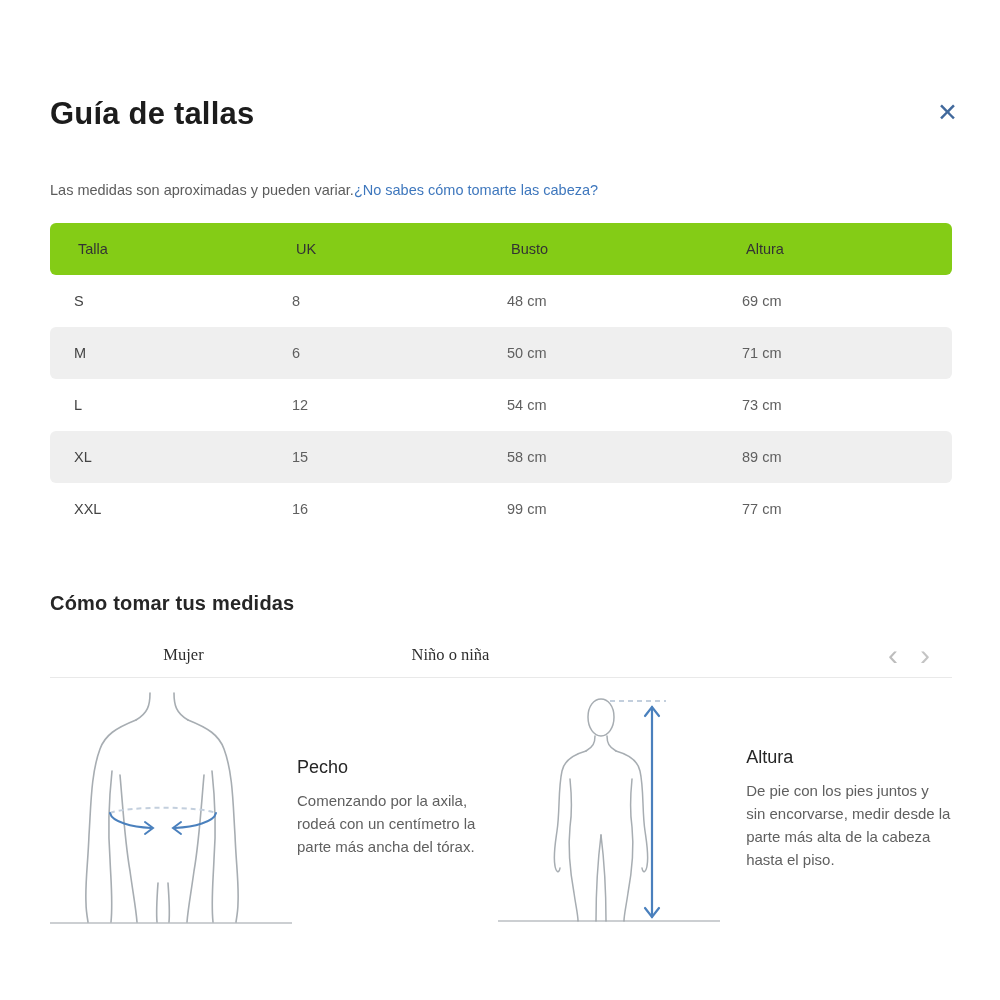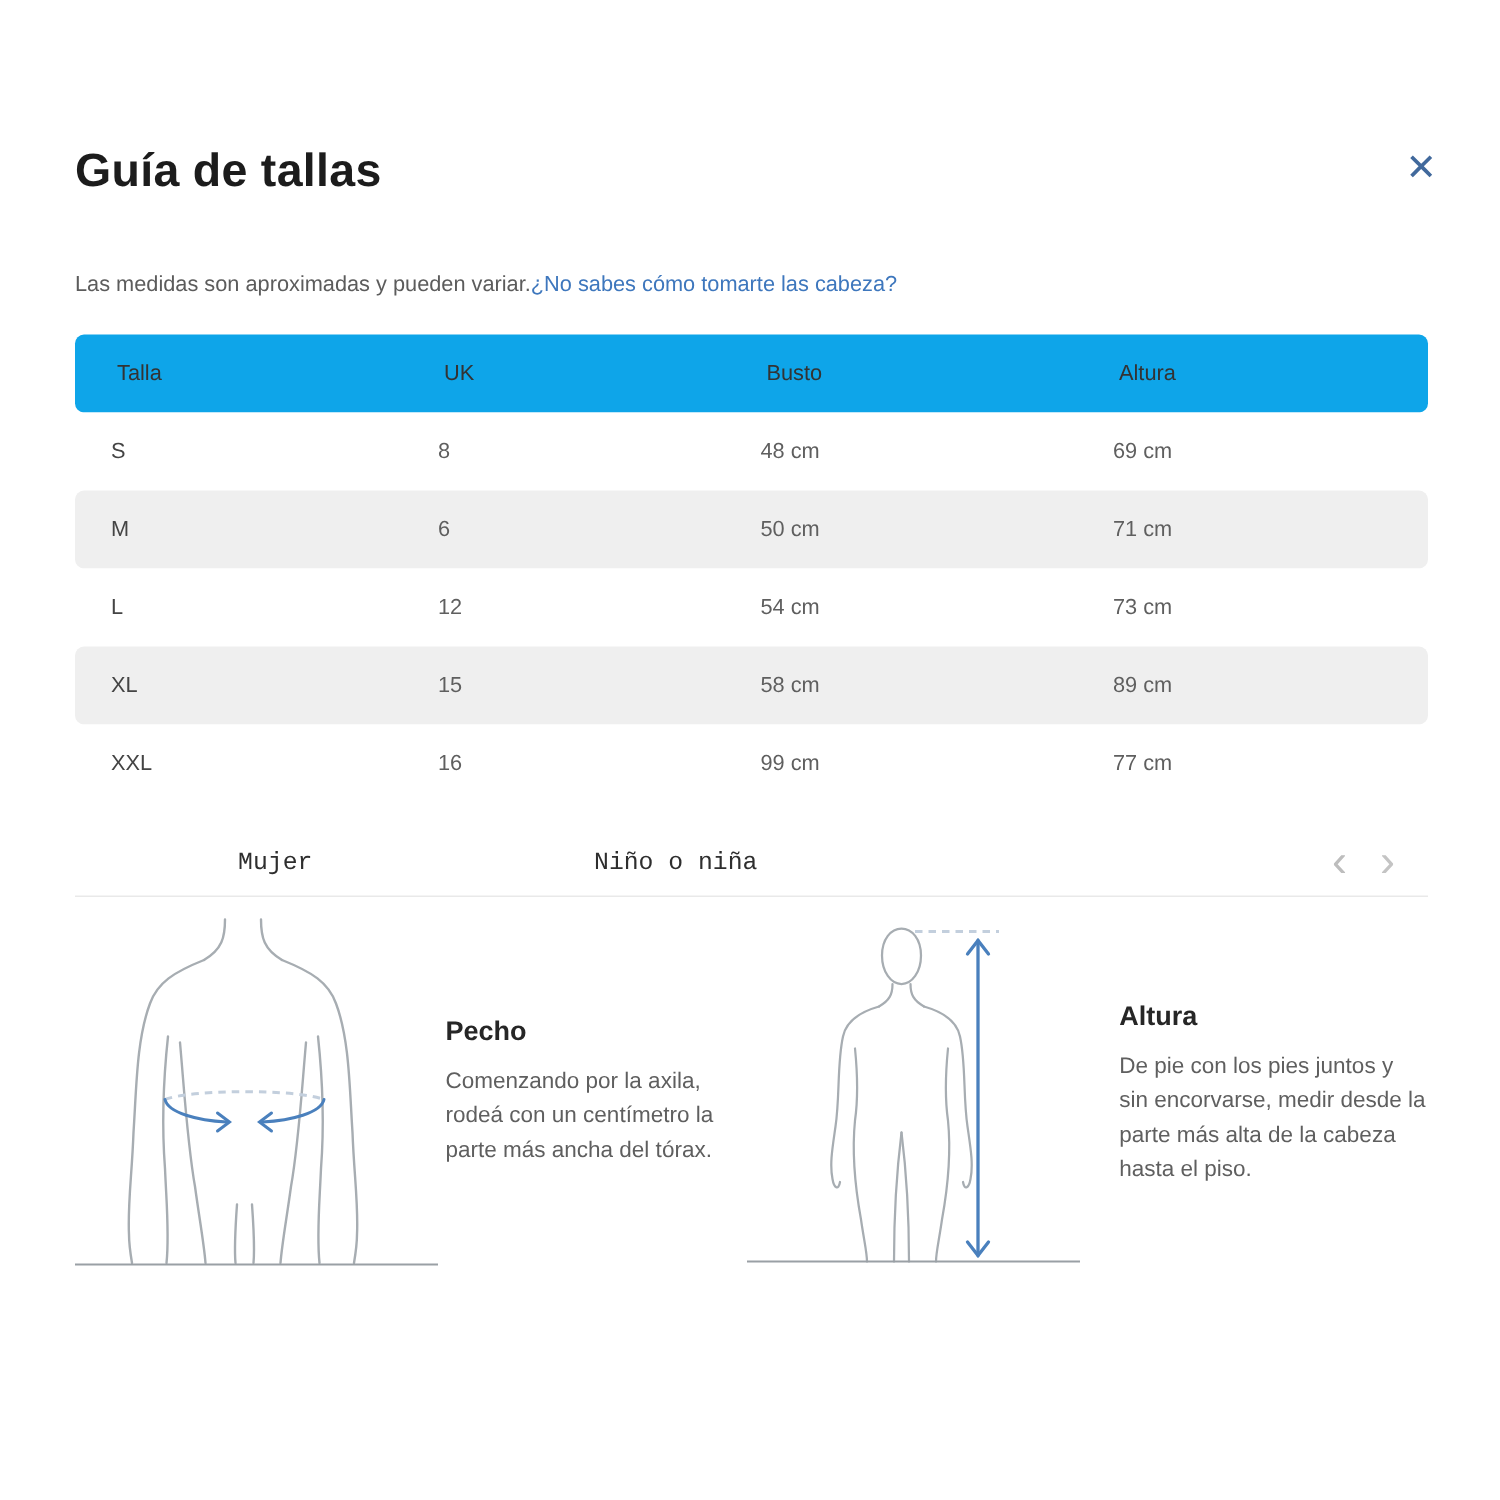--- a/index.html
+++ b/index.html
@@ -29,54 +29,54 @@
   .help-link { font-size:14.5px; color:#3e77bd; text-decoration:none; cursor:pointer; }
 
   
   .size-table { margin-top:25px; font-size:14.5px; }
   .trow {
     display:grid; grid-template-columns:218px 215px 235px 1fr;
     align-items:center; height:52px; padding-left:24px; border-radius:6px;
   }
   .trow:nth-child(odd) { background:#efefef; }
   .trow:nth-child(2n) { background:#ffffff; }
-  .trow.thead { background:#0ea5e9;padding-left:28px; }
+  .trow.thead { background:#84cc16;padding-left:28px; }
   .thead .cell { color:#333; }
   .cell { color:#444; }
   .cell.val { color:#5f5f5f; }
 
   
   .section-title { margin-top:57px; font-size:20px; font-weight:700; color:#262626; letter-spacing:.2px; }
 
   .tabs {
     margin-top:17px; display:flex; align-items:center; height:46px;
     border-bottom:1px solid #e9e9e9; position:relative;
   }
   .tab {
     width:267px; text-align:center; font-size:16.5px; color:#2e2e2e;
     background:none; border:none; cursor:pointer; position:relative; height:100%;
-    font-family:Liberation Mono, monospace;
+    font-family:Liberation Serif, serif;
   }
   .tab.active { color:#3e77bd; }
   .tab.active::after {
     content:""; position:absolute; left:3px; right:3px; bottom:-3px; height:5px;
     background:#4579b8; border-radius:3px;
   }
   .tab-arrows { margin-left:auto; display:flex; gap:6px; padding-right:14px; }
   .arrow-btn {
     background:none; border:none; font-size:30px; line-height:1; cursor:pointer;
     color:#c4c4c4; width:26px; height:34px; padding:0; font-family:"Liberation Sans", sans-serif;
   }
 
   
   .instructions { margin-top:13px; display:flex; align-items:flex-start; }
   .fig { flex:0 0 auto; }
   .instr-text.pecho { margin-left:5px; width:206px; margin-top:66px; }
   .instr-text.altura { margin-left:26px; width:214px; margin-top:56px; }
-  .instr-heading { font-size:18px; font-weight:700; color:#262626; margin-bottom:12px; }
+  .instr-heading { font-size:18px; font-weight:400; color:#262626; margin-bottom:12px; }
   .instr-body { font-size:15px; line-height:1.53; color:#5f5f5f; }
 </style>
 </head>
 <body>
 
 <div class="canvas">
   <div class="inner">
 
     <div class="modal-header">
       <h1 class="page-title">Guía de tallas</h1>
@@ -122,20 +122,21 @@
         <span class="cell val">89 cm</span>
       </div>
       <div class="trow">
         <span class="cell">XXL</span>
         <span class="cell val">16</span>
         <span class="cell val">99 cm</span>
         <span class="cell val">77 cm</span>
       </div>
     </div>
 
+    <h2 class="section-title">Cómo tomar tus medidas</h2>
 
     <div class="tabs">
       <button class="tab">Mujer</button>
       <button class="tab">Niño o niña</button>
       <div class="tab-arrows">
         <button class="arrow-btn" style="color:#bdbdbd;">‹</button>
         <button class="arrow-btn">›</button>
       </div>
     </div>
 

